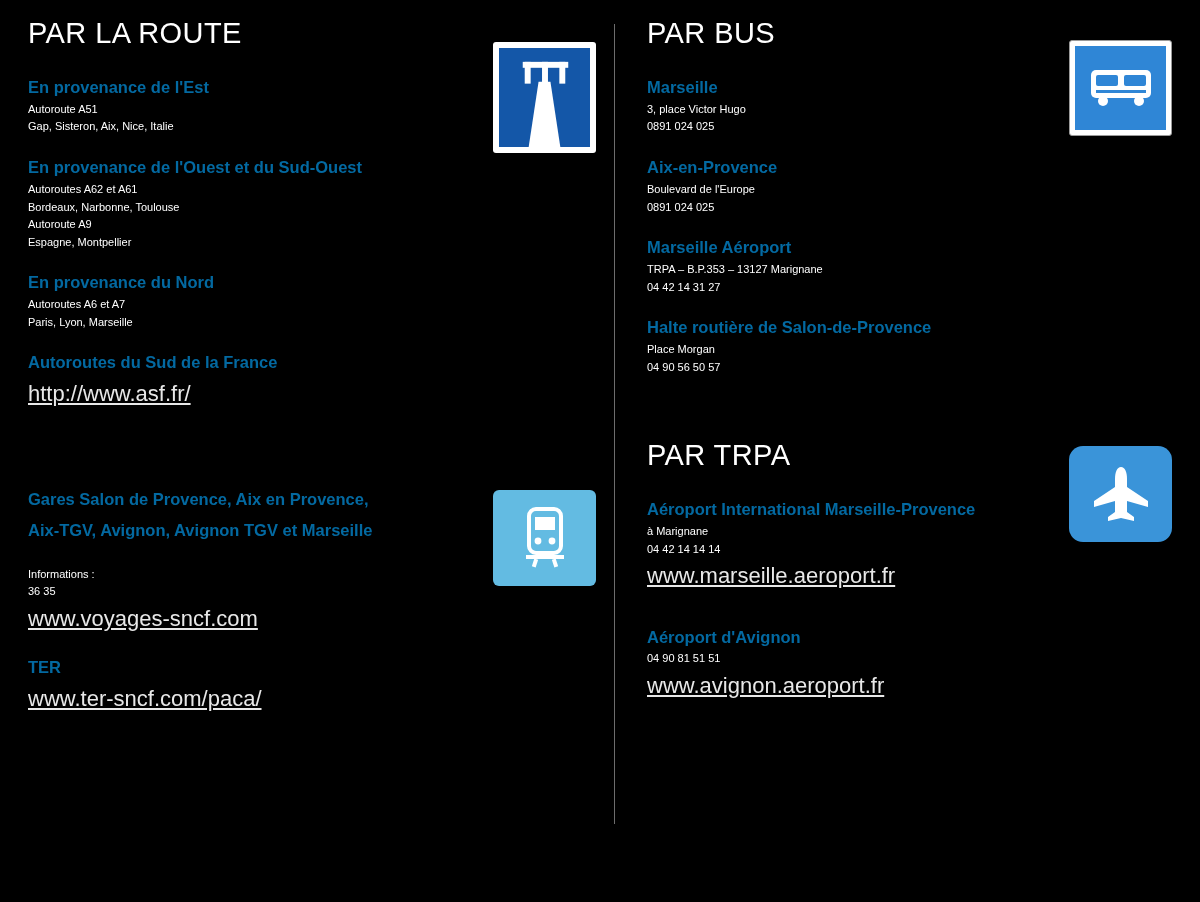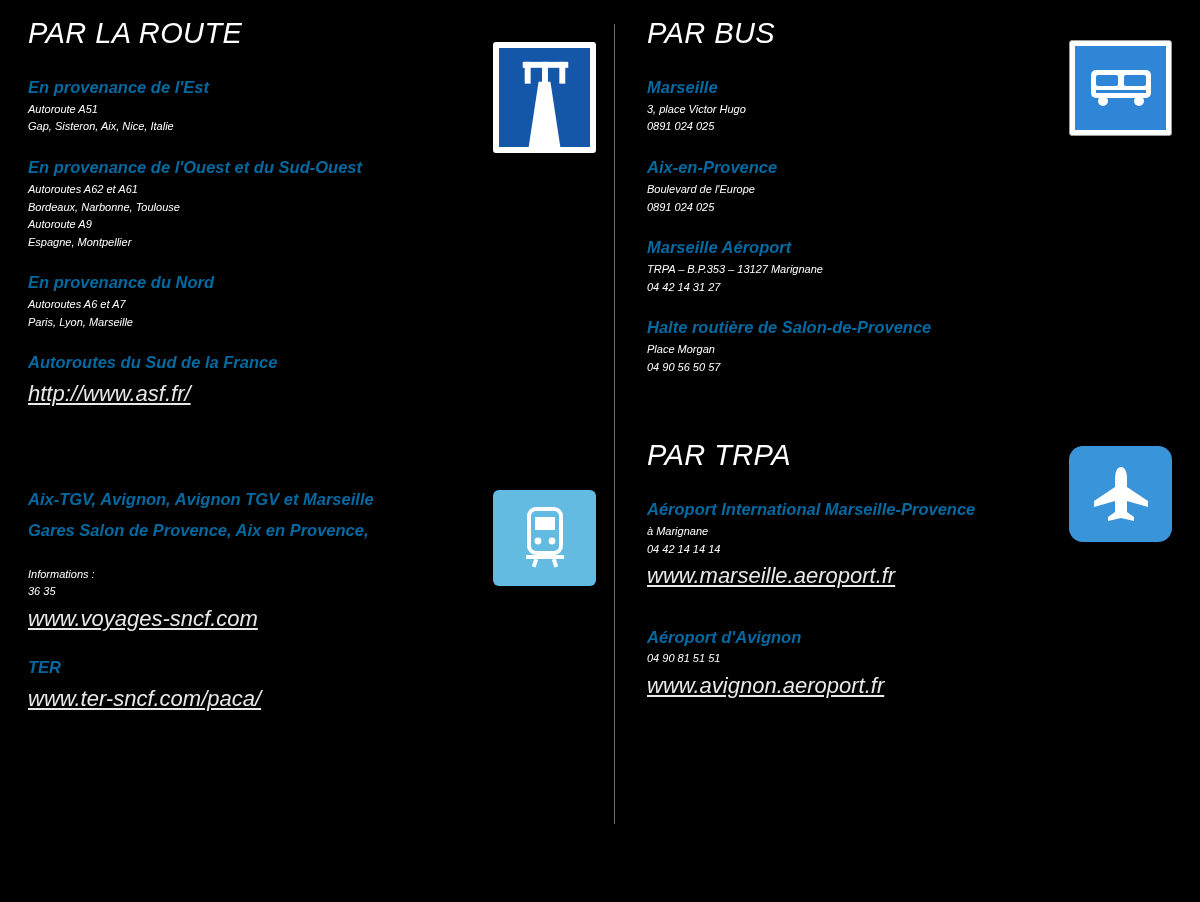--- a/index.html
+++ b/index.html
@@ -14,21 +14,20 @@
     color: #ffffff;
     overflow: hidden;
   }
   .slide {
     position: relative;
     width: 1200px;
     height: 702px;
     background: #000000;
     box-sizing: border-box;
     padding: 18px 28px 30px 28px;
-    font-style: italic;
   }
   .columns {
     display: flex;
     height: 836px;
   }
   .col {
     position: relative;
     box-sizing: border-box;
   }
   .col-left {
@@ -202,22 +201,22 @@
             <circle cx="19" cy="34" r="3.4" fill="#ffffff"></circle>
             <circle cx="33" cy="34" r="3.4" fill="#ffffff"></circle>
             <rect x="7" y="48" width="38" height="4" fill="#ffffff"></rect>
             <rect x="14" y="52" width="4" height="8" fill="#ffffff" transform="rotate(18 16 56)"></rect>
             <rect x="34" y="52" width="4" height="8" fill="#ffffff" transform="rotate(-18 36 56)"></rect>
           </svg>
         </div>
 
 
         <div class="block">
+          <div class="b-title" style="line-height:1.85;">Gares Salon de Provence, Aix en Provence,</div>
           <div class="b-title" style="line-height:1.85;">Aix-TGV, Avignon, Avignon TGV et Marseille</div>
-          <div class="b-title" style="line-height:1.85;">Gares Salon de Provence, Aix en Provence,</div>
         </div>
 
         <div class="block">
           <div class="b-line">Informations :</div>
           <div class="b-line">36 35</div>
           <a class="b-link" href="#">www.voyages-sncf.com </a>
         </div>
 
         <div class="block">
           <div class="b-title">TER</div>

